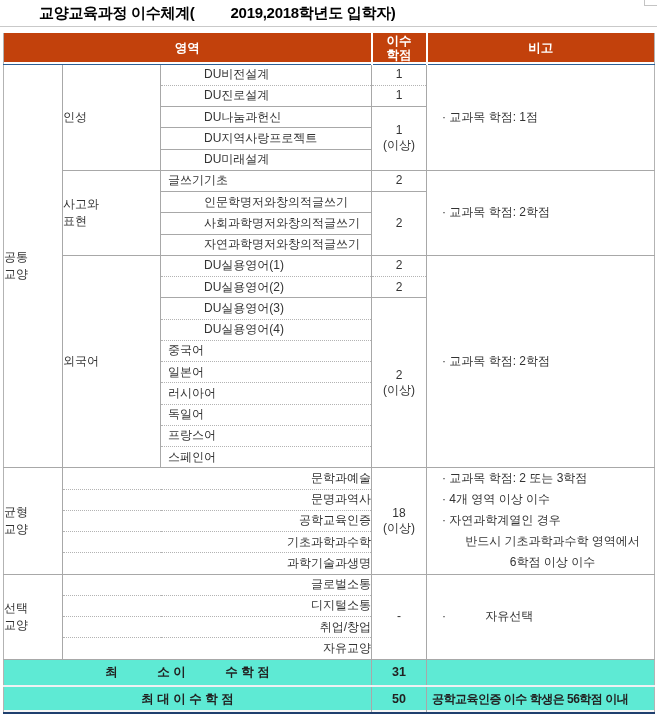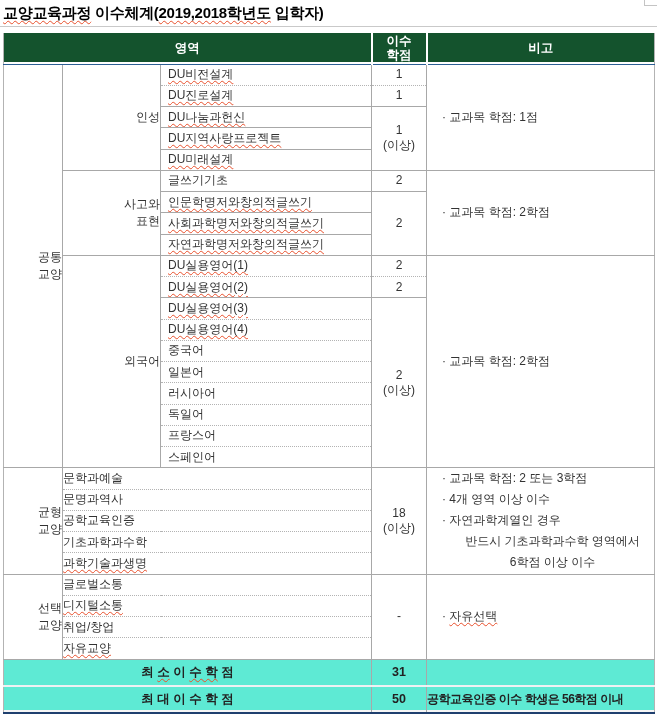--- a/index.html
+++ b/index.html
@@ -7,63 +7,64 @@
     width:657px;height:723px;background:#ffffff;overflow:hidden;position:relative;
     font-family:"Liberation Sans","DejaVu Sans",sans-serif;color:#333;
     -webkit-font-smoothing:antialiased;
   }
   
   .page-title{
     margin:3px 0 0 3px;font-size:15px;font-weight:bold;color:#000;
     letter-spacing:-0.3px;line-height:19px;
   }
   .wavy{
-    text-decoration:underline;text-decoration-style:wavy;
+    text-decoration-style:wavy;
     text-decoration-color:#e8502c;text-decoration-thickness:1px;
     text-underline-offset:2px;
+    margin-left:36px;
   }
   .title-rule{margin-top:4px;border-top:1px solid #c9c9c9;height:0;}
   .corner-art-v{position:absolute;left:644px;top:0;width:1px;height:6px;background:#c4c4c4;}
   .corner-art-h{position:absolute;left:644px;top:5px;width:13px;height:1px;background:#c4c4c4;}
 
   
   table.curr{
     border-collapse:collapse;table-layout:fixed;width:651px;margin:6px 0 0 3px;
     font-size:12px;color:#333;
     border-left:1px solid #b3b3b3;border-right:1px solid #b3b3b3;
     border-bottom:2px solid #1f3f6e;
   }
   td,th{padding:0;overflow:hidden;}
   thead tr{height:31px;}
   th{
-    background:#14532d;color:#fff;font-weight:bold;font-size:12.5px;
+    background:#c2410c;color:#fff;font-weight:bold;font-size:12.5px;
     border-bottom:1px solid #2c5f94;box-shadow:inset 0 -2px 0 #ffffff;
     white-space:pre-line;line-height:14px;vertical-align:middle;text-align:center;
   }
   th + th{border-left:2px solid #ffffff;}
   tbody tr{height:21.25px;}
   tbody td{vertical-align:middle;line-height:15px;}
   td.vl{border-left:1px solid #a8a8a8;}
   td.cat{
-    text-align:right;white-space:pre-line;line-height:17px;color:#333;
+    text-align:left;white-space:pre-line;line-height:17px;color:#333;
   }
   td.course{padding-left:7px;text-align:left;}
-  td.mcourse{text-align:left;}
+  td.mcourse{text-align:right;}
   td.credit{text-align:center;white-space:pre-line;}
   td.remark{padding-left:15px;text-align:left;vertical-align:middle;line-height:21px;}
   td.remark .cont{padding-left:9px;text-align:center;}
   .bd{border-bottom:1px dotted #b3b3b3;}
   .bs{border-bottom:1px solid #a8a8a8;}
   tr.sumrow{height:27px;}
   tr.sumrow td{
     background:#5eead4;font-weight:bold;color:#222;font-size:12.5px;
   }
   tr.sumrow td.slabel{text-align:center;}
   tr.sumrow td.sval{text-align:center;}
-  tr.sumrow td.sremark{text-align:left;letter-spacing:-0.5px;font-size:12px;white-space:nowrap;}
+  tr.sumrow td.sremark{padding-left:5px;text-align:left;letter-spacing:-0.5px;font-size:12px;white-space:nowrap;}
   tr.sum1 td{border-bottom:2px solid #f0f1f3;}
   tr.sum2 td{box-shadow:inset 0 -2px 0 #f6f6f6;margin-top:42px;}
 </style>
 </head>
 <body>
 
 <div class="corner-art-v"></div>
 <div class="corner-art-h"></div>
 
 <div class="page-title"><span class="wavy">교양교육과정</span><span> 이수체계(</span><span class="wavy">2019,2018학년도</span><span> 입학자)</span></div>

